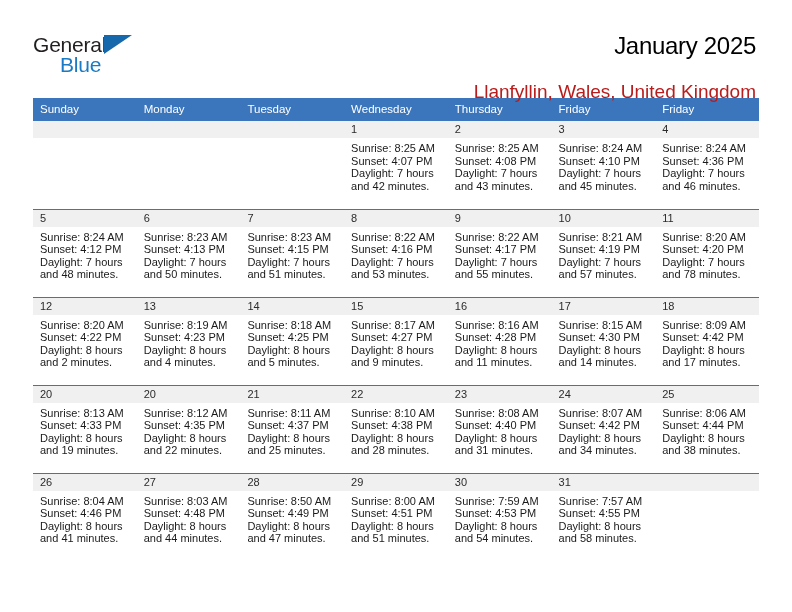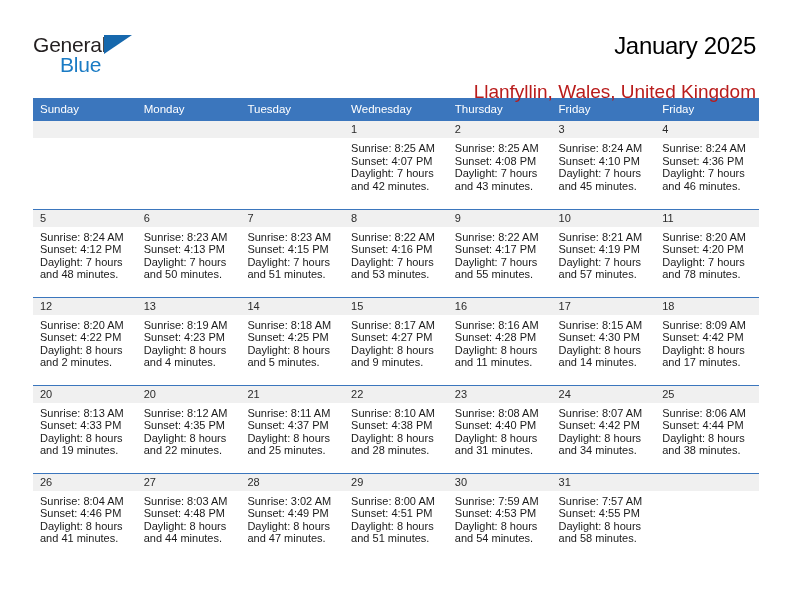--- a/index.html
+++ b/index.html
@@ -424,21 +424,21 @@
             <div class="cellbody">
               <div>Sunrise: 8:03 AM</div>
               <div>Sunset: 4:48 PM</div>
               <div>Daylight: 8 hours</div>
               <div>and 44 minutes.</div>
             </div>
           </td>
           <td>
             <div class="daynum-band">28</div>
             <div class="cellbody">
-              <div>Sunrise: 3:02 AM</div>
+              <div>Sunrise: 8:50 AM</div>
               <div>Sunset: 4:49 PM</div>
               <div>Daylight: 8 hours</div>
               <div>and 47 minutes.</div>
             </div>
           </td>
           <td>
             <div class="daynum-band">29</div>
             <div class="cellbody">
               <div>Sunrise: 8:00 AM</div>
               <div>Sunset: 4:51 PM</div>

